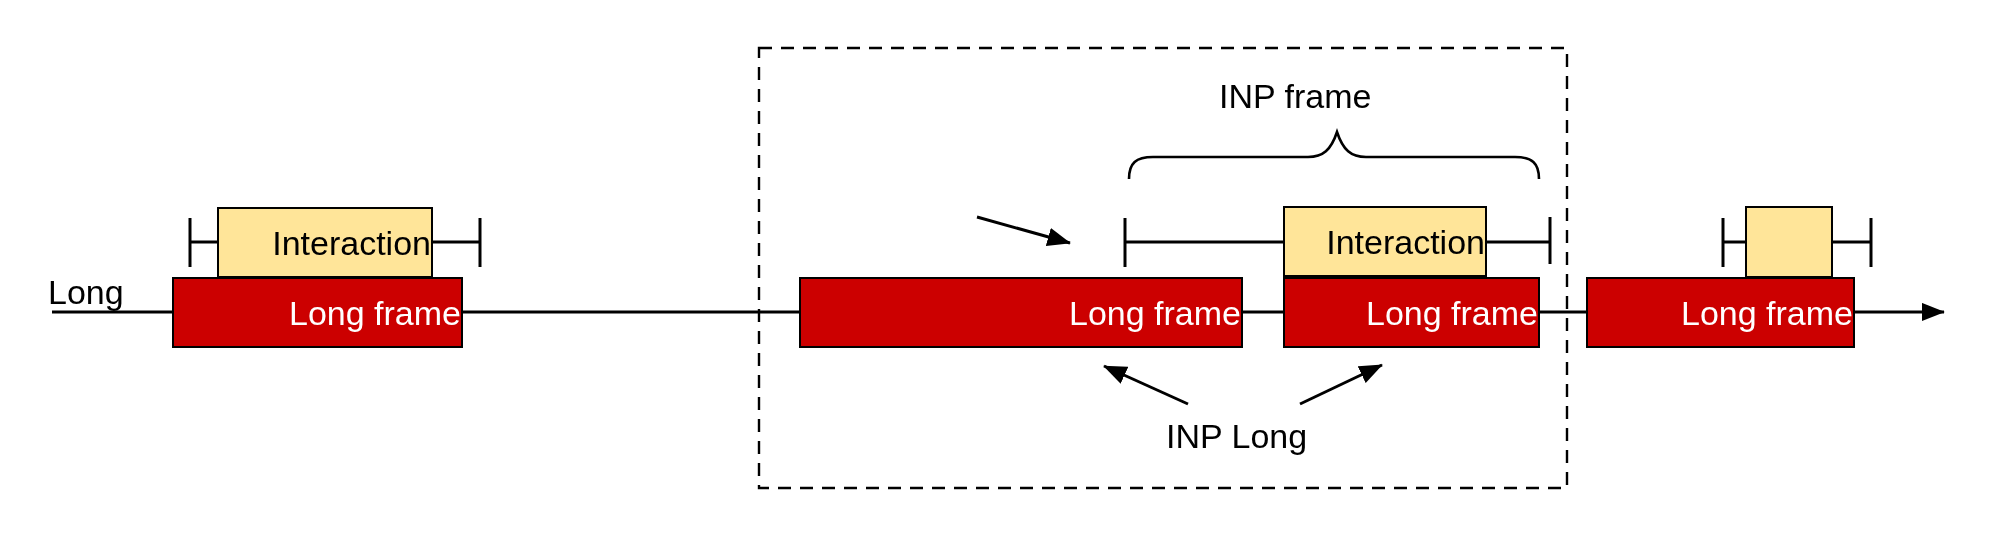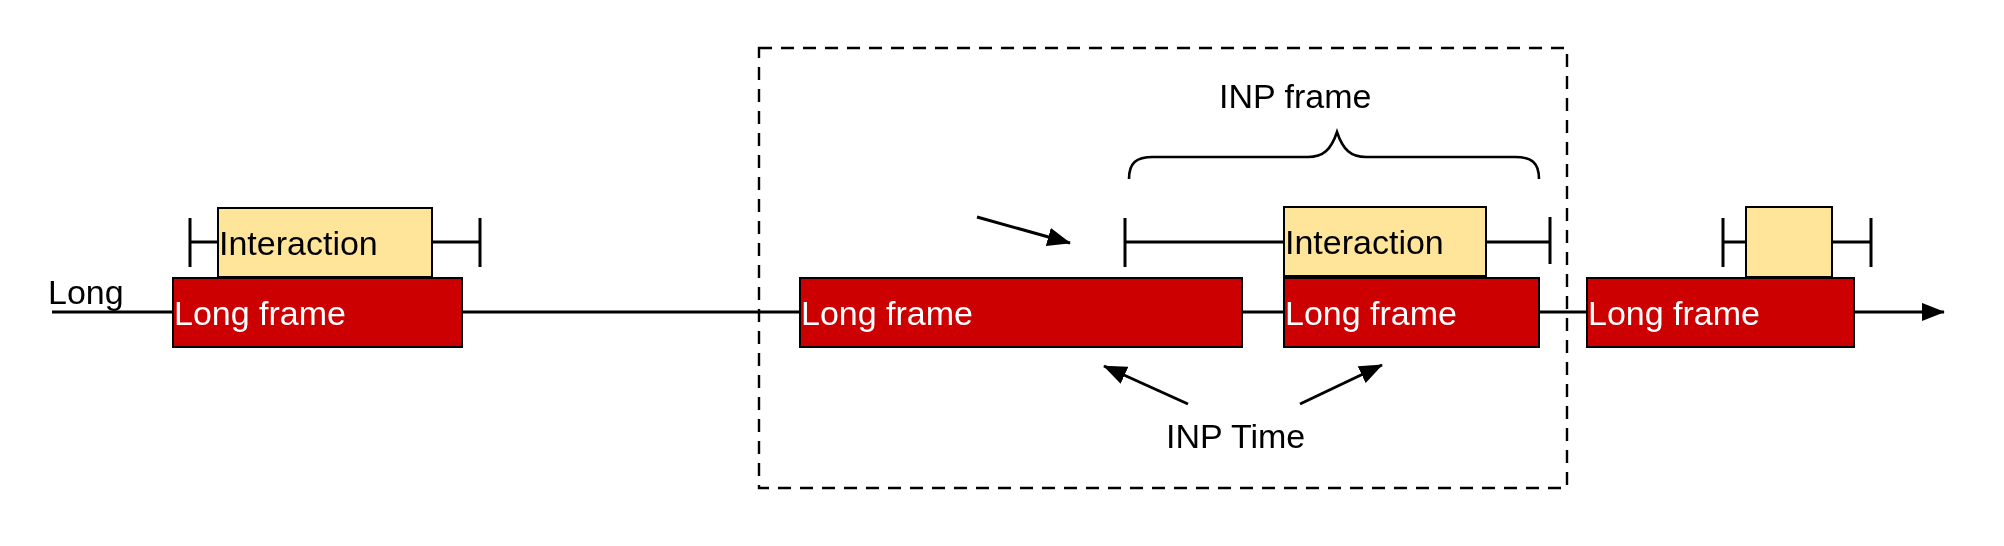--- a/index.html
+++ b/index.html
@@ -16,21 +16,21 @@
     fill:none;
   }
   svg line{stroke-width:3px;}
   svg line.tick{stroke-width:3px;}
   svg rect.dashed{stroke-width:2.4px;stroke-dasharray:13 9;}
   svg path.brace{stroke:var(--stroke,#000);stroke-width:2.6px;fill:none;}
   svg .arrowhead-fill{fill:var(--stroke,#000);stroke:none;}
   .box{
     position:absolute;box-sizing:border-box;
     border:2.6px solid var(--stroke,#000);
-    display:flex;align-items:center;justify-content:flex-start;
+    display:flex;align-items:center;justify-content:flex-end;
     font-size:34px;line-height:1;white-space:nowrap;
   }
   .long-frame{background:var(--long-frame-fill,#cc0000);color:var(--long-frame-text,#fff);}
   .interaction{background:var(--interaction-fill,#ffe599);color:var(--annotation-text,#000);}
   .label{
     position:absolute;font-size:34px;line-height:1.15;
     color:var(--annotation-text,#000);white-space:nowrap;
   }
 </style>
 </head>
@@ -101,15 +101,15 @@
   </div>
   <div class="box interaction" style="left:1283px;top:206px;width:204px;height:71px;">
     <span>Interaction</span>
   </div>
   <div class="box interaction" style="left:1745px;top:206px;width:88px;height:72px;">
     <span></span>
   </div>
 
   <div class="label" style="left:48px;top:273px;">Long</div>
   <div class="label" style="left:1219px;top:77px;">INP frame</div>
-  <div class="label" style="left:1166px;top:417px;">INP Time</div>
+  <div class="label" style="left:1166px;top:417px;">INP Long</div>
 
 </div>
 
 </body></html>

